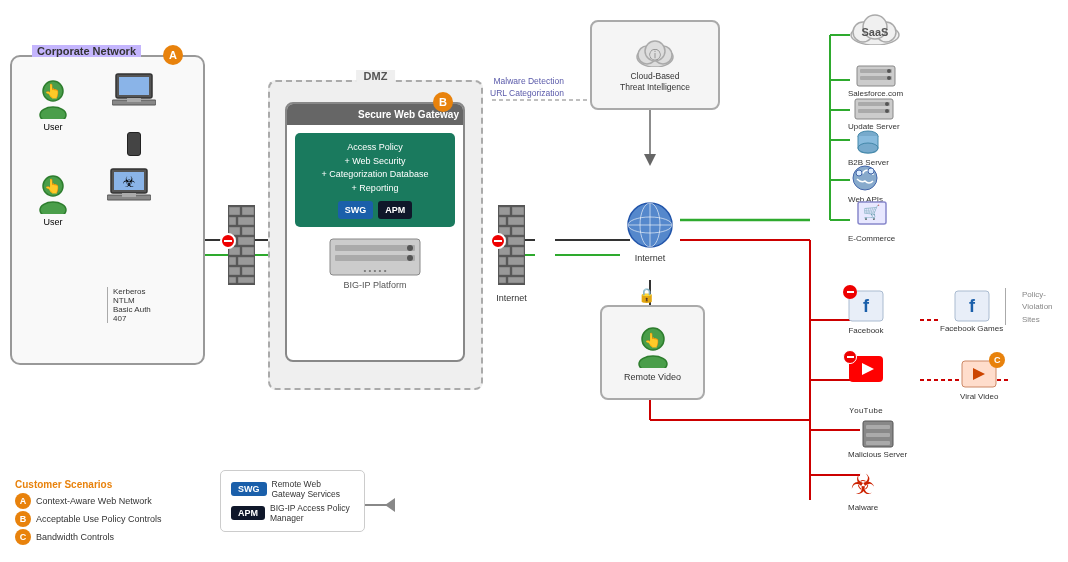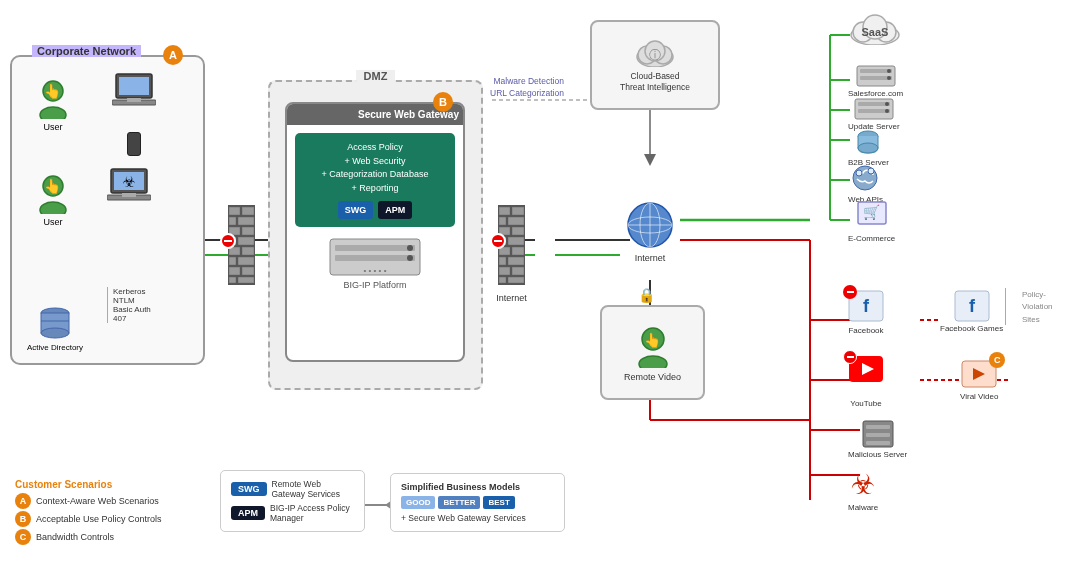--- a/index.html
+++ b/index.html
@@ -331,29 +331,20 @@
       <div class="phone-shape"></div>
     </div>
 
     <div style="position:absolute; bottom:40px; left:95px; border-left: 1px solid #aaa; padding-left:5px;">
       <div style="font-size:8px; color:#333;">Kerberos</div>
       <div style="font-size:8px; color:#333;">NTLM</div>
       <div style="font-size:8px; color:#333;">Basic Auth</div>
       <div style="font-size:8px; color:#333;">407</div>
     </div>
 
-    <div style="position:absolute; bottom:10px; left:15px; display:flex; flex-direction:column; align-items:center; gap:2px;">
-      <svg width="36" height="36" viewBox="0 0 36 36">
-        <ellipse cx="18" cy="8" rx="14" ry="5" fill="#6688bb" stroke="#4466aa" stroke-width="1"></ellipse>
-        <rect x="4" y="8" width="28" height="20" fill="#7799cc" stroke="#4466aa" stroke-width="1"></rect>
-        <ellipse cx="18" cy="28" rx="14" ry="5" fill="#6688bb" stroke="#4466aa" stroke-width="1"></ellipse>
-        <line x1="4" y1="16" x2="32" y2="16" stroke="#4466aa" stroke-width="1"></line>
-      </svg>
-      <span style="font-size:8px; text-align:center; line-height:1.2;">Active Directory</span>
-    </div>
   </div>
 
   <div style="position:absolute; left:228px; top:205px; width:27px; height:80px;">
     <svg width="27" height="80">
 
       <rect x="0" y="0" width="27" height="80" fill="#555"></rect>
       <rect x="1" y="2" width="11" height="8" fill="#999" stroke="#666" stroke-width="0.5"></rect>
       <rect x="14" y="2" width="12" height="8" fill="#999" stroke="#666" stroke-width="0.5"></rect>
       <rect x="1" y="12" width="7" height="8" fill="#999" stroke="#666" stroke-width="0.5"></rect>
       <rect x="10" y="12" width="16" height="8" fill="#999" stroke="#666" stroke-width="0.5"></rect>
@@ -560,21 +551,21 @@
     </svg>
     <span style="font-size:8px; color:#333; text-align:center; line-height:1.2;">Facebook Games</span>
   </div>
 
   <div style="position:absolute; left:1005px; top:288px; border-left:1px solid #aaa; padding-left:16px;">
     <span style="font-size:8px; color:#888; line-height:1.3;">Policy-
 Violation
 Sites</span>
   </div>
 
-  <div style="position:absolute; left:848px; top:355px; display:flex; flex-direction:column; align-items:center; gap:14px;">
+  <div style="position:absolute; left:848px; top:355px; display:flex; flex-direction:column; align-items:center; gap:20px;font-family:Liberation Mono, monospace;">
     <div style="position:relative;">
       <svg width="36" height="28" viewBox="0 0 36 28">
         <rect x="1" y="1" width="34" height="26" rx="4" fill="#ff0000"></rect>
         <polygon points="14,8 14,20 26,14" fill="white"></polygon>
       </svg>
       <div style="position:absolute; top:-5px; left:-5px; width:14px; height:14px; background:#e00; border-radius:50%; border:1.5px solid #fff; display:flex;align-items:center;justify-content:center;">
         <div style="width:7px;height:2px;background:#fff;"></div>
       </div>
     </div>
     <span style="font-size:8px; color:#333;">YouTube</span>
@@ -603,21 +594,21 @@
 
   <div style="position:absolute; left:848px; top:468px; display:flex; flex-direction:column; align-items:center; gap:2px;">
     <span style="font-size:28px; color:#cc2200;">☣</span>
     <span style="font-size:8px; color:#333;">Malware</span>
   </div>
 
   <div class="legend-box">
     <div class="legend-title">Customer Scenarios</div>
     <div class="legend-item">
       <div class="legend-badge" style="background:#e8820c;">A</div>
-      <span class="legend-text">Context-Aware Web Scenarios</span>
+      <span class="legend-text">Context-Aware Web Network</span>
     </div>
     <div class="legend-item">
       <div class="legend-badge" style="background:#e8820c;">B</div>
       <span class="legend-text">Acceptable Use Policy Controls</span>
     </div>
     <div class="legend-item">
       <div class="legend-badge" style="background:#e8820c;">C</div>
       <span class="legend-text">Bandwidth Controls</span>
     </div>
   </div>
@@ -626,23 +617,14 @@
     <div style="display:flex; align-items:center; gap:5px; margin-bottom:4px;">
       <span class="badge-swg">SWG</span>
       <span style="font-size:8.5px; color:#333;">Remote Web Gateway Services</span>
     </div>
     <div style="display:flex; align-items:center; gap:5px;">
       <span class="badge-apm">APM</span>
       <span style="font-size:8.5px; color:#333;">BIG-IP Access Policy Manager</span>
     </div>
   </div>
 
-  <div class="bottom-model-box">
-    <div style="font-size:9px; font-weight:bold; color:#333; margin-bottom:4px;">Simplified Business Models</div>
-    <div class="model-badges">
-      <span class="model-badge badge-good">GOOD</span>
-      <span class="model-badge badge-better">BETTER</span>
-      <span class="model-badge badge-best">BEST</span>
-    </div>
-    <div style="font-size:8.5px; color:#333;">+ Secure Web Gateway Services</div>
-  </div>
 
 </div>
 
 </body></html>

